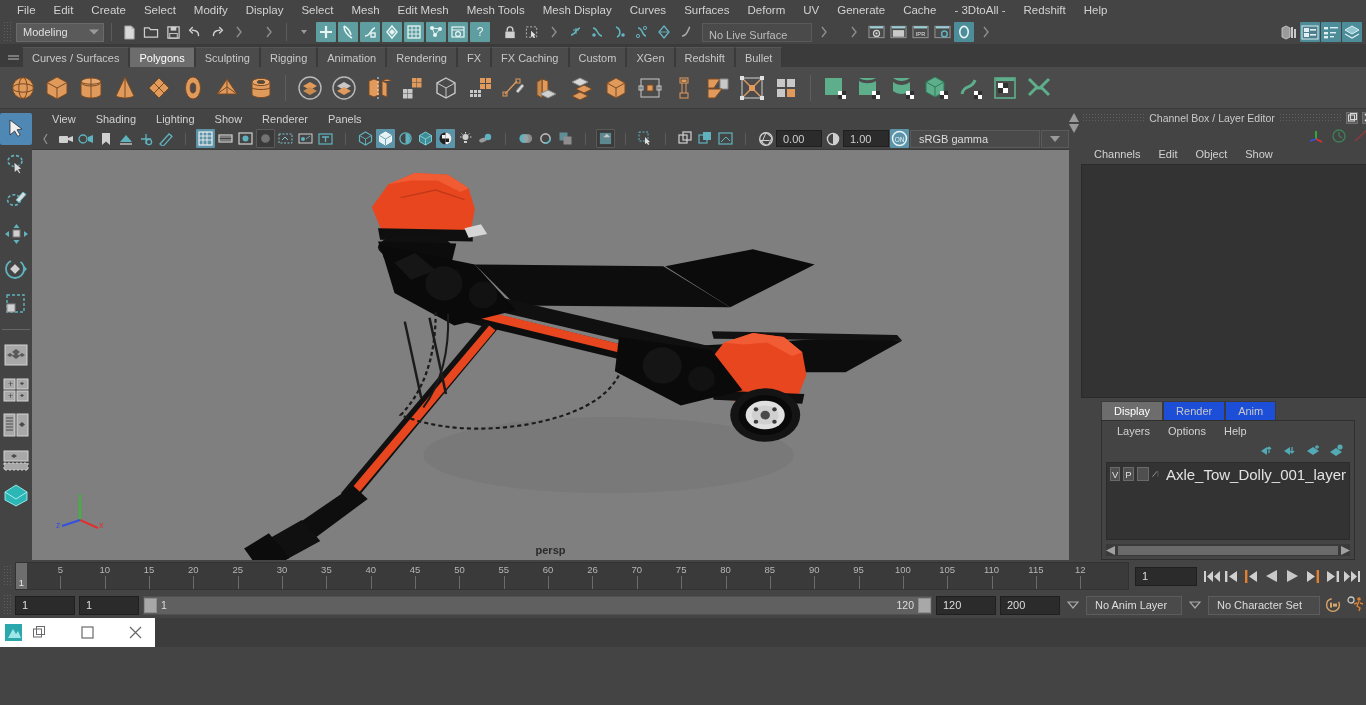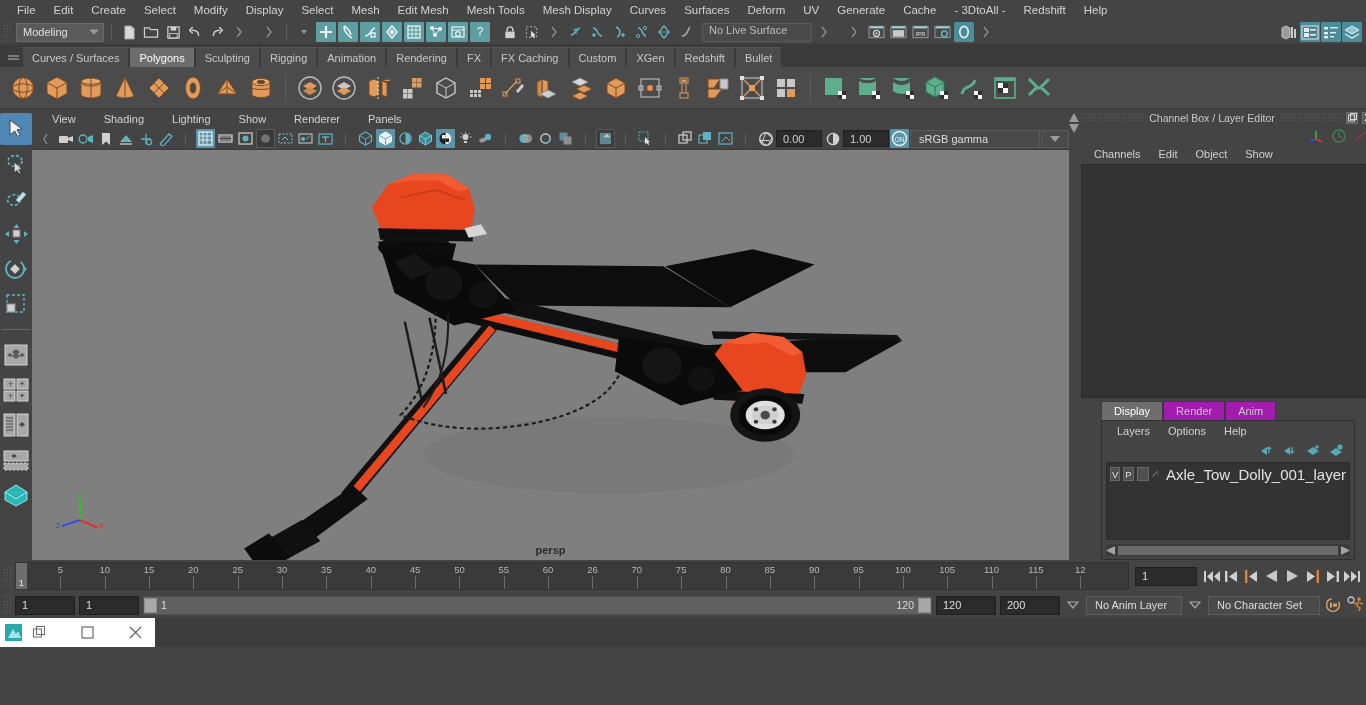--- a/index.html
+++ b/index.html
@@ -45,21 +45,21 @@
   .sepd{ width:6px; flex:0 0 6px; }
   .sbtn{
     width:20px;height:20px; display:flex;align-items:center;justify-content:center;
     flex:0 0 20px; border-radius:1px;
   }
   .sbtn svg{ display:block; }
   .sbtn.on{ background:#5f9ea0; }
   .sbtn.on2{ background:#4d8d99; }
   .livesurf{
     width:110px;height:19px;background:#4a4a4a;border:1px solid #5a5a5a;
-    display:flex;align-items:flex-start;padding-left:6px;font-size:11px;color:#bdbdbd;
+    display:flex;align-items:flex-end;padding-left:6px;font-size:11px;color:#bdbdbd;
     margin-left:4px;
   }
   .rightcluster{ margin-left:auto; display:flex; align-items:center; gap:1px; padding-right:4px;}
 
   
   .shelfwrap{ background:#a21caf; }
   .shelftabs{
     height:22px; display:flex; align-items:flex-end; padding-left:4px;
     background:#3b3b3b;
   }
@@ -90,21 +90,21 @@
     width:44px; background:#444444; display:flex; flex-direction:column;
     align-items:center; padding-top:4px; gap:3px;
   }
   .tbtn{ width:32px;height:32px;display:flex;align-items:center;justify-content:center;border-radius:2px;}
   .tbtn.sel{ background:#4f87b5; }
   .tdiv{ width:28px;height:1px;background:#666; margin:6px 0;}
 
   
   .vpcol{ flex:1; display:flex; flex-direction:column; background:#444; }
   .panelmenu{
-    height:19px; display:flex; align-items:center; gap:12px; padding-left:12px;
+    height:19px; display:flex; align-items:center; gap:4px; padding-left:12px;
     background:#444444; font-size:11px;
   }
   .panelmenu .pm{ padding:1px 8px; color:#d2d2d2; }
   .vptoolbar{
     height:22px; background:#444444; display:flex; align-items:center; gap:1px;
     padding-left:4px; border-bottom:1px solid #3a3a3a;
   }
   .vbtn{ width:19px;height:19px;display:flex;align-items:center;justify-content:center;flex:0 0 19px;border-radius:1px;}
   .vbtn.on{ background:#5b93a8; }
   .vbtn.dark{ background:#3a3a3a; border:1px solid #5a5a5a;}
@@ -145,21 +145,21 @@
     background-size:3px 3px;
   }
   .winbtn{ width:12px;height:12px;background:#5a5a5a;border:1px solid #6e6e6e;display:flex;align-items:center;justify-content:center;}
   .cbtoolrow{ height:18px; display:flex; align-items:center; justify-content:flex-end; gap:6px; padding-right:8px;}
   .cbmenu{ height:20px; display:flex; align-items:center; gap:0; padding-left:6px; font-size:11px;}
   .cbmenu .cm{ padding:1px 9px; color:#d2d2d2;}
   .cbbody{ flex:1; background:#333333; margin:0 2px 2px 2px; border:1px solid #2a2a2a;}
   .letabs{ height:20px; display:flex; align-items:flex-end; padding-left:22px; }
   .letab{
     height:19px;padding:0 12px;font-size:11px;display:flex;align-items:center;
-    background:#a21caf;border:1px solid #3a3a3a;border-bottom:none;color:#c8c8c8;
+    background:#1d4ed8;border:1px solid #3a3a3a;border-bottom:none;color:#c8c8c8;
   }
   .letab.active{ background:#6d6d6d; color:#fff;}
   .lebox{
     margin:0 22px 0 22px; border:1px solid #2f2f2f; background:#444; flex:0 0 auto;
     display:flex;flex-direction:column;
   }
   .lemenu{ height:19px;display:flex;align-items:center;font-size:11px;padding-left:6px;}
   .lemenu .lm{ padding:1px 9px;color:#d2d2d2;}
   .lebtnrow{ height:20px;display:flex;align-items:center;justify-content:flex-end;gap:8px;padding-right:10px;}
   .lelist{ height:78px;background:#333333;margin:2px 4px 0 4px;border:1px solid #2b2b2b;padding:3px;}

